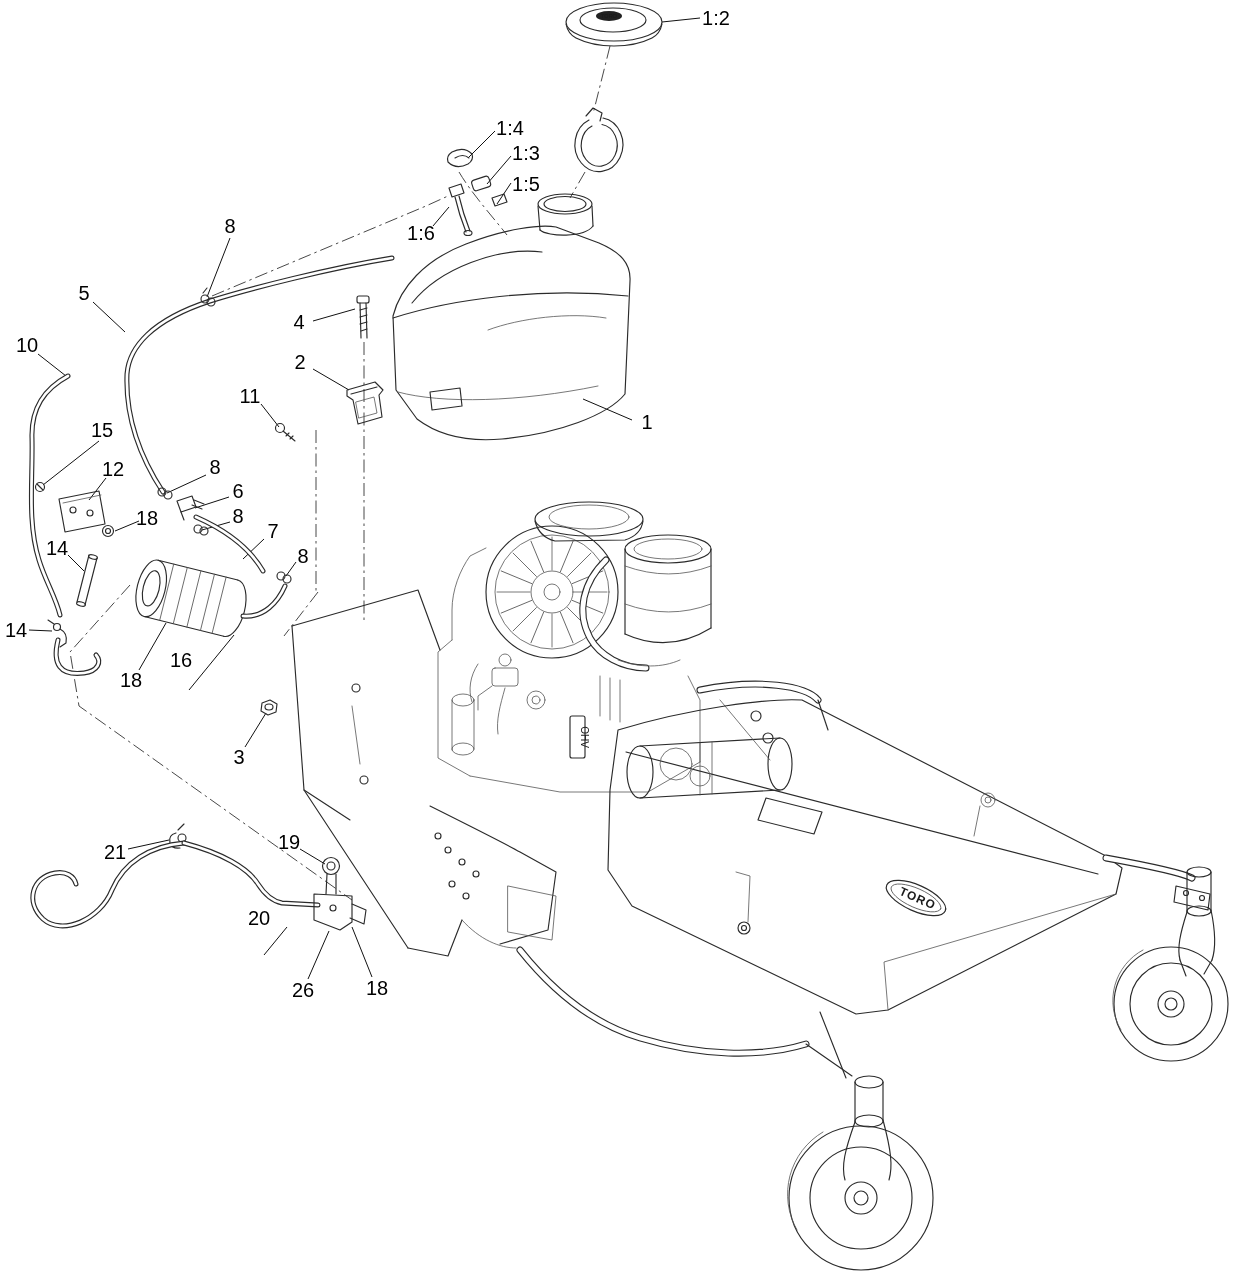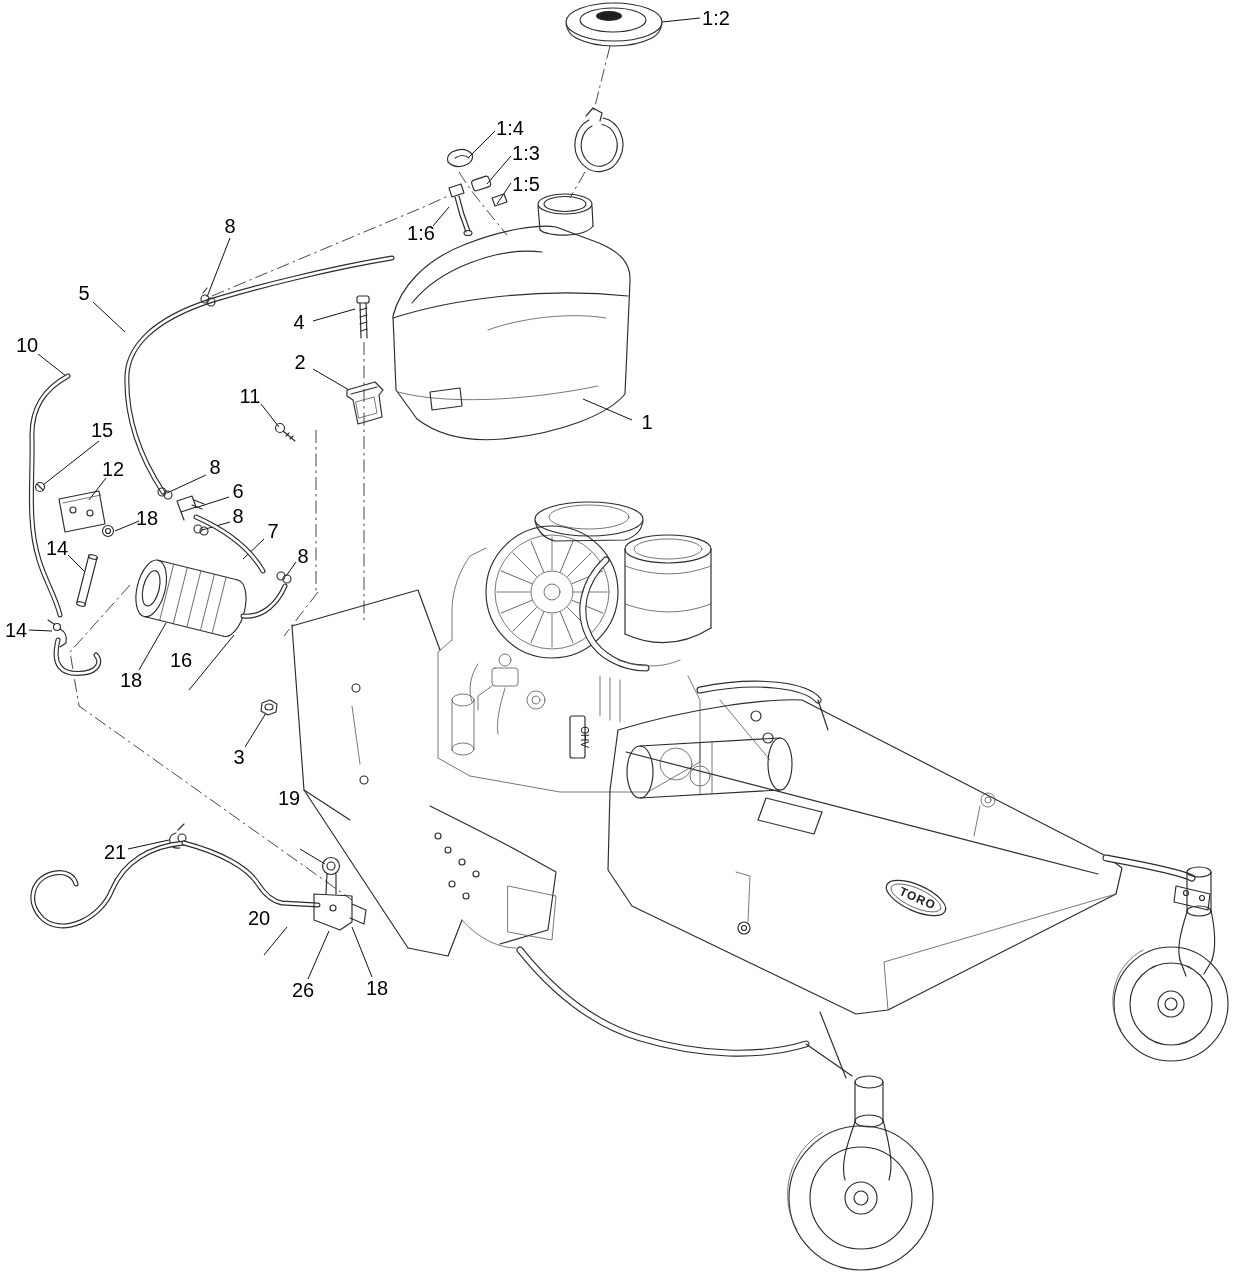--- a/index.html
+++ b/index.html
@@ -420,18 +420,18 @@
 <div class="callout" style="left:147px;top:518px">18</div>
 <div class="callout" style="left:238px;top:516px">8</div>
 <div class="callout" style="left:273px;top:531px">7</div>
 <div class="callout" style="left:57px;top:548px">14</div>
 <div class="callout" style="left:303px;top:556px">8</div>
 <div class="callout" style="left:16px;top:630px">14</div>
 <div class="callout" style="left:131px;top:680px">18</div>
 <div class="callout" style="left:181px;top:660px">16</div>
 <div class="callout" style="left:239px;top:757px">3</div>
 <div class="callout" style="left:115px;top:852px">21</div>
-<div class="callout" style="left:289px;top:798px">19</div>
+<div class="callout" style="left:289px;top:842px">19</div>
 <div class="callout" style="left:259px;top:918px">20</div>
 <div class="callout" style="left:303px;top:990px">26</div>
 <div class="callout" style="left:377px;top:988px">18</div>
 
 </div>
 
 </body></html>

